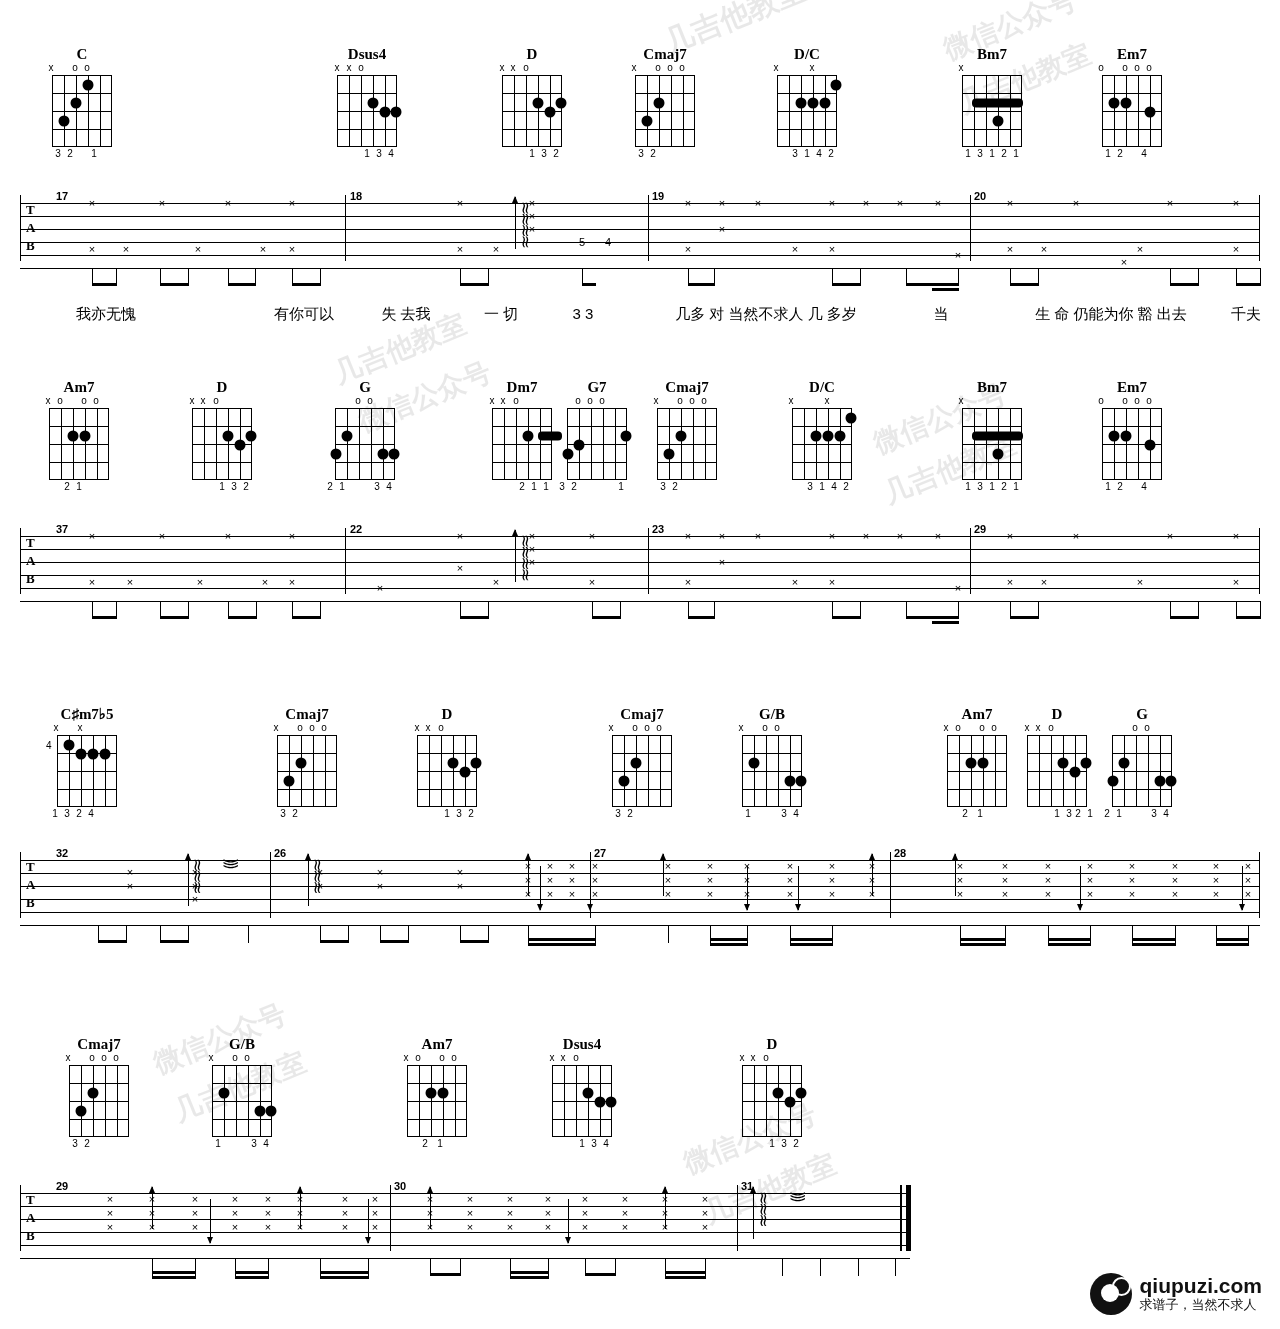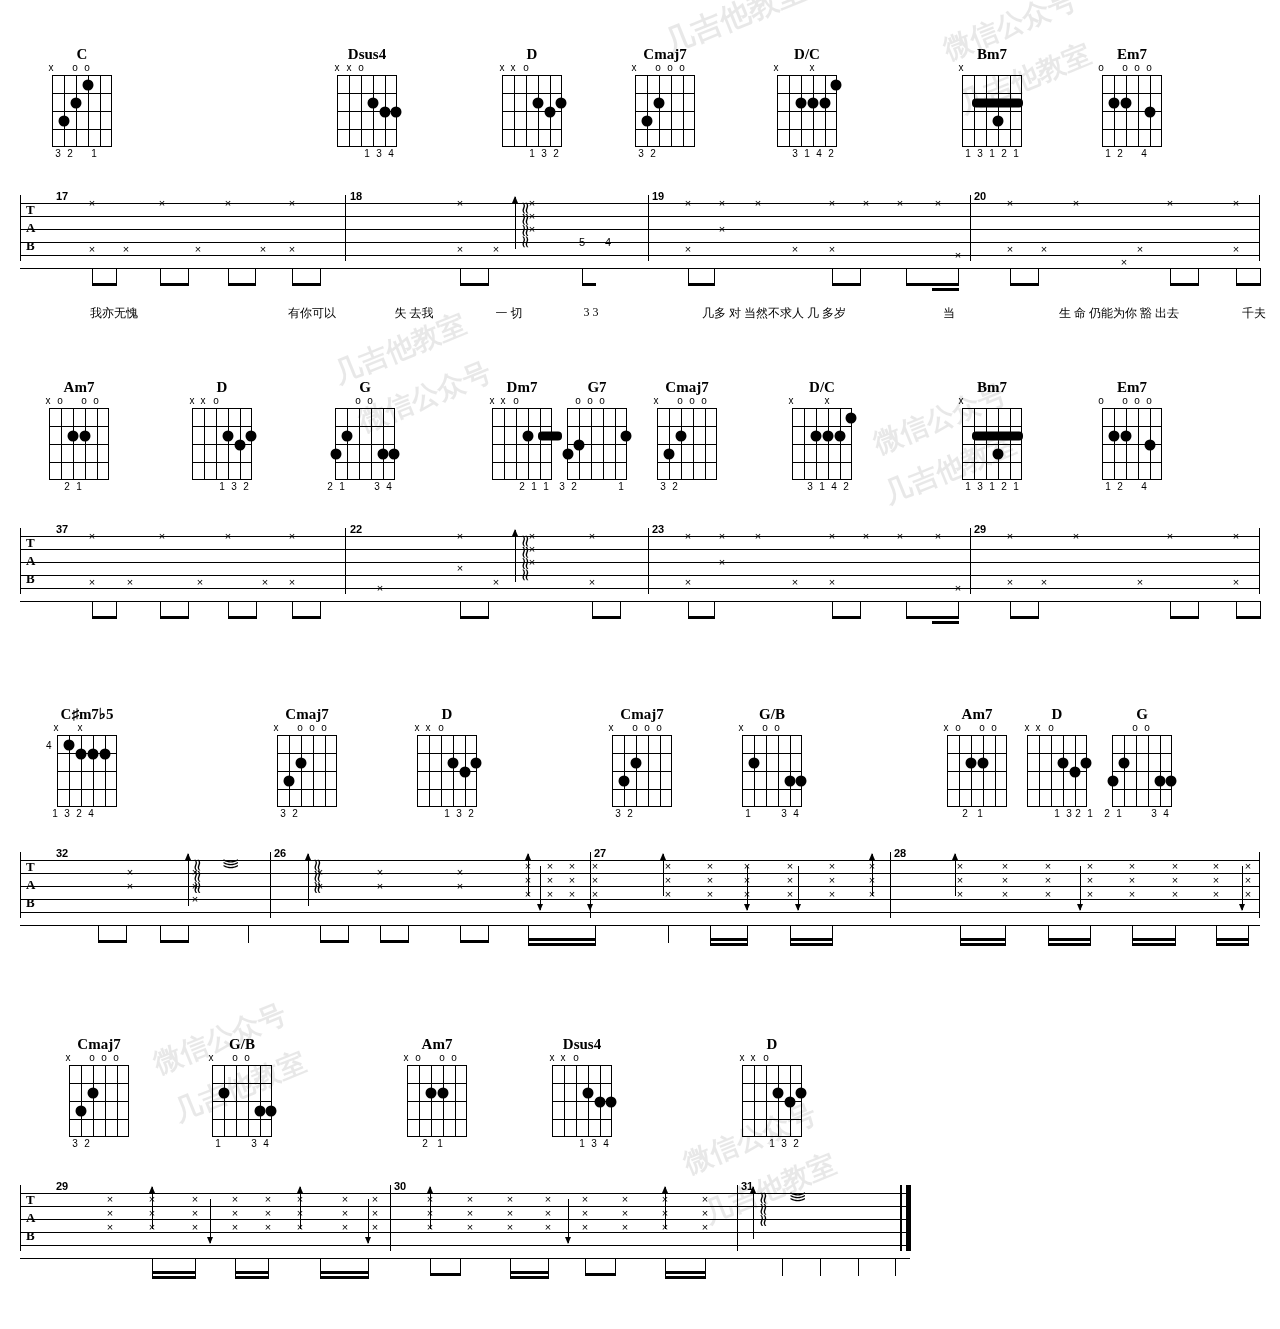--- a/index.html
+++ b/index.html
@@ -31,21 +31,21 @@
   .num{position:absolute;font-size:11px;font-family:"Liberation Sans",sans-serif;transform:translate(-50%,-50%);}
   .stem{position:absolute;width:1px;background:#000;}
   .beam{position:absolute;height:3px;background:#000;}
   .arrowup{position:absolute;width:1px;background:#000;}
   .arrowup:before{content:"";position:absolute;top:-1px;left:-3px;border-left:3.5px solid transparent;border-right:3.5px solid transparent;border-bottom:7px solid #000;}
   .arrowdn{position:absolute;width:1px;background:#000;}
   .arrowdn:after{content:"";position:absolute;bottom:-1px;left:-3px;border-left:3.5px solid transparent;border-right:3.5px solid transparent;border-top:7px solid #000;}
   .squig{position:absolute;font-size:17px;line-height:11px;font-family:"DejaVu Sans",sans-serif;writing-mode:vertical-rl;letter-spacing:-3px;}
   .endbar{position:absolute;top:0;height:60px;}
   .endbar i{position:absolute;top:0;bottom:0;background:#000;display:block;}
-  .lyrics{position:absolute;left:9px;right:0;height:22px;font-family:Liberation Serif, serif;font-size:12px;}
+  .lyrics{position:absolute;left:1px;right:0;height:22px;font-family:Liberation Sans, sans-serif;font-size:15px;}
   .lyrics span{position:absolute;transform:translateX(-50%);white-space:nowrap;}
 
   
   .wm{position:absolute;color:rgba(0,0,0,0.09);font-family:"Liberation Serif",serif;font-weight:bold;white-space:nowrap;pointer-events:none;}
 
   
   .logo{position:absolute;right:18px;bottom:14px;display:flex;align-items:center;}
   .logo .mark{width:42px;height:42px;border-radius:50%;background:#111;position:relative;margin-right:8px;}
   .logo .mark:after{content:"";position:absolute;left:11px;top:11px;width:18px;height:18px;border-radius:50%;background:#fff;}
   .logo .mark:before{content:"";position:absolute;left:22px;top:4px;width:15px;height:15px;border-radius:50%;background:#111;border:2px solid #fff;}
@@ -1301,14 +1301,21 @@
       <div class="stem" style="left:685px;top:73px;height:18px"></div>
       <div class="beam" style="left:645px;top:86px;width:41px"></div>
       <div class="beam" style="left:645px;top:91px;width:41px"></div>
     <div class="stem" style="left:762px;top:73px;height:18px"></div>
       <div class="stem" style="left:800px;top:73px;height:18px"></div>
       <div class="stem" style="left:838px;top:73px;height:18px"></div>
       <div class="stem" style="left:875px;top:73px;height:18px"></div>
 
   </div>
 
+  <div class="logo">
+    <div class="mark"></div>
+    <div>
+      <div class="txt1">qiupuzi.com</div>
+      <div class="txt2">求谱子，当然不求人</div>
+    </div>
+  </div>
 
 </div>
 
 </body></html>

